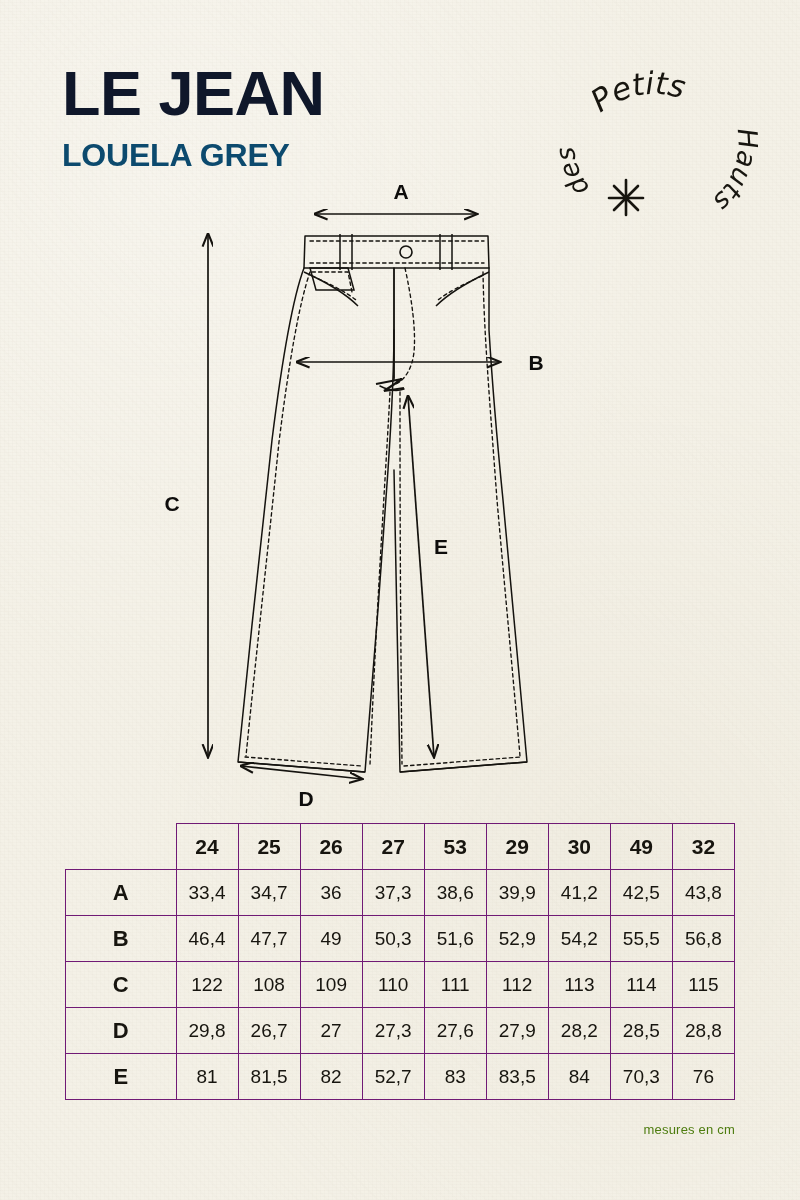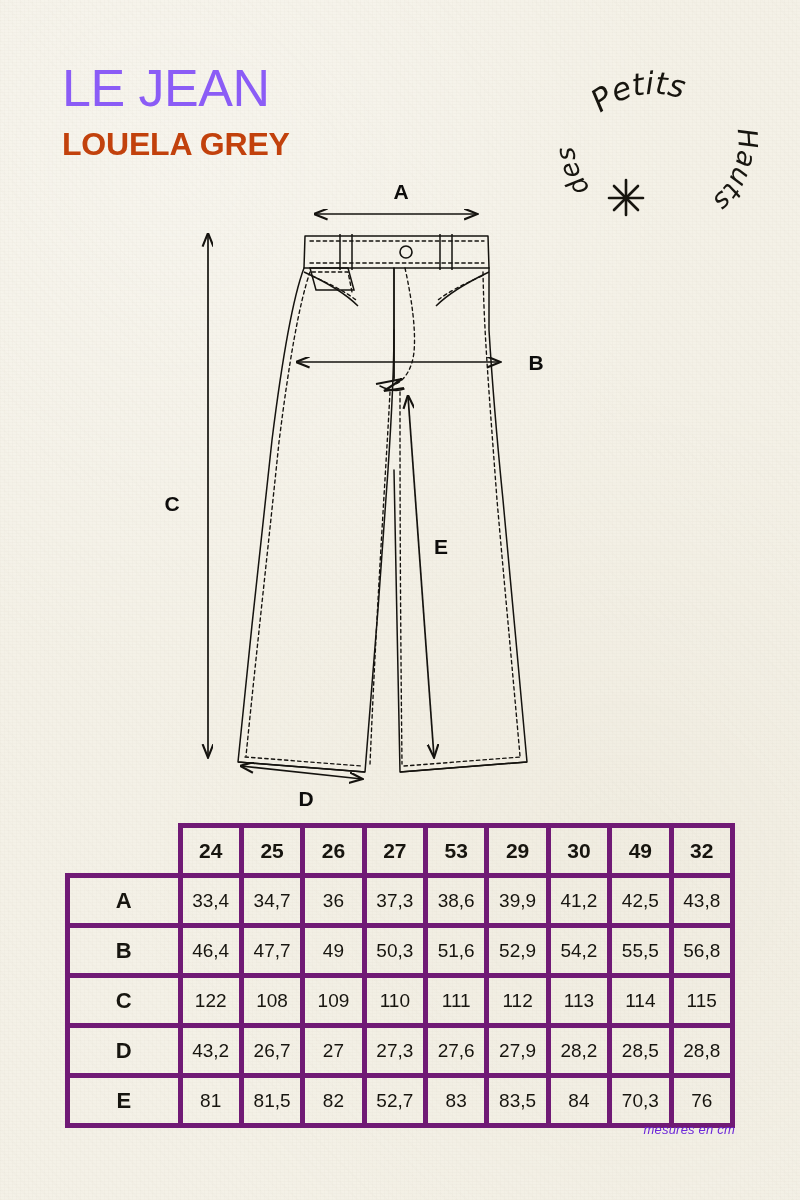--- a/index.html
+++ b/index.html
@@ -35,34 +35,34 @@
     inset: 0;
   }
 
   
   .title-block {
     position: absolute;
     left: 62px;
     top: 62px;
   }
   .main-title {
-    font-size: 52px;
-    font-weight: 400;
+    font-size: 63px;
+    font-weight: 700;
     letter-spacing: -0.5px;
     line-height: 1;
     margin: 0;
-    color: #8b5cf6;
+    color: #0f172a;
   }
   .sub-title {
     font-size: 32px;
     font-weight: 800;
     letter-spacing: -0.2px;
     line-height: 1;
     margin: 14px 0 0 0;
-    color: #c2410c;
+    color: #0c4a6e;
   }
 
   .brand-logo {
     position: absolute;
     left: 548px;
     top: 48px;
     width: 210px;
     height: 185px;
   }
 
@@ -78,21 +78,21 @@
   
   .size-table {
     position: absolute;
     left: 65px;
     top: 823px;
     width: 670px;
     border-collapse: collapse;
     table-layout: fixed;
   }
   .size-table td, .size-table th {
-    border: 5px solid #701a75;
+    border: 1px solid #701a75;
     height: 45px;
     text-align: center;
     vertical-align: middle;
     font-size: 19px;
     font-weight: 400;
     color: #17150f;
     padding: 0;
   }
   .size-table th.size-head {
     font-size: 21px;
@@ -110,22 +110,21 @@
     width: 110px;
   }
 
   .footnote {
     position: absolute;
     left: 0;
     top: 1122px;
     width: 735px;
     text-align: right;
     font-size: 13px;
-    font-style: italic;
-    color: #6d28d9;
+    color: #4d7c0f;
     letter-spacing: .2px;
   }
 </style>
 </head>
 <body>
 
 <div id="page">
 
   <div id="paper-texture"></div>
 
@@ -294,21 +293,21 @@
         <td>109</td>
         <td>110</td>
         <td>111</td>
         <td>112</td>
         <td>113</td>
         <td>114</td>
         <td>115</td>
       </tr>
       <tr>
         <td class="row-label col-label">D</td>
-        <td>43,2</td>
+        <td>29,8</td>
         <td>26,7</td>
         <td>27</td>
         <td>27,3</td>
         <td>27,6</td>
         <td>27,9</td>
         <td>28,2</td>
         <td>28,5</td>
         <td>28,8</td>
       </tr>
       <tr>

